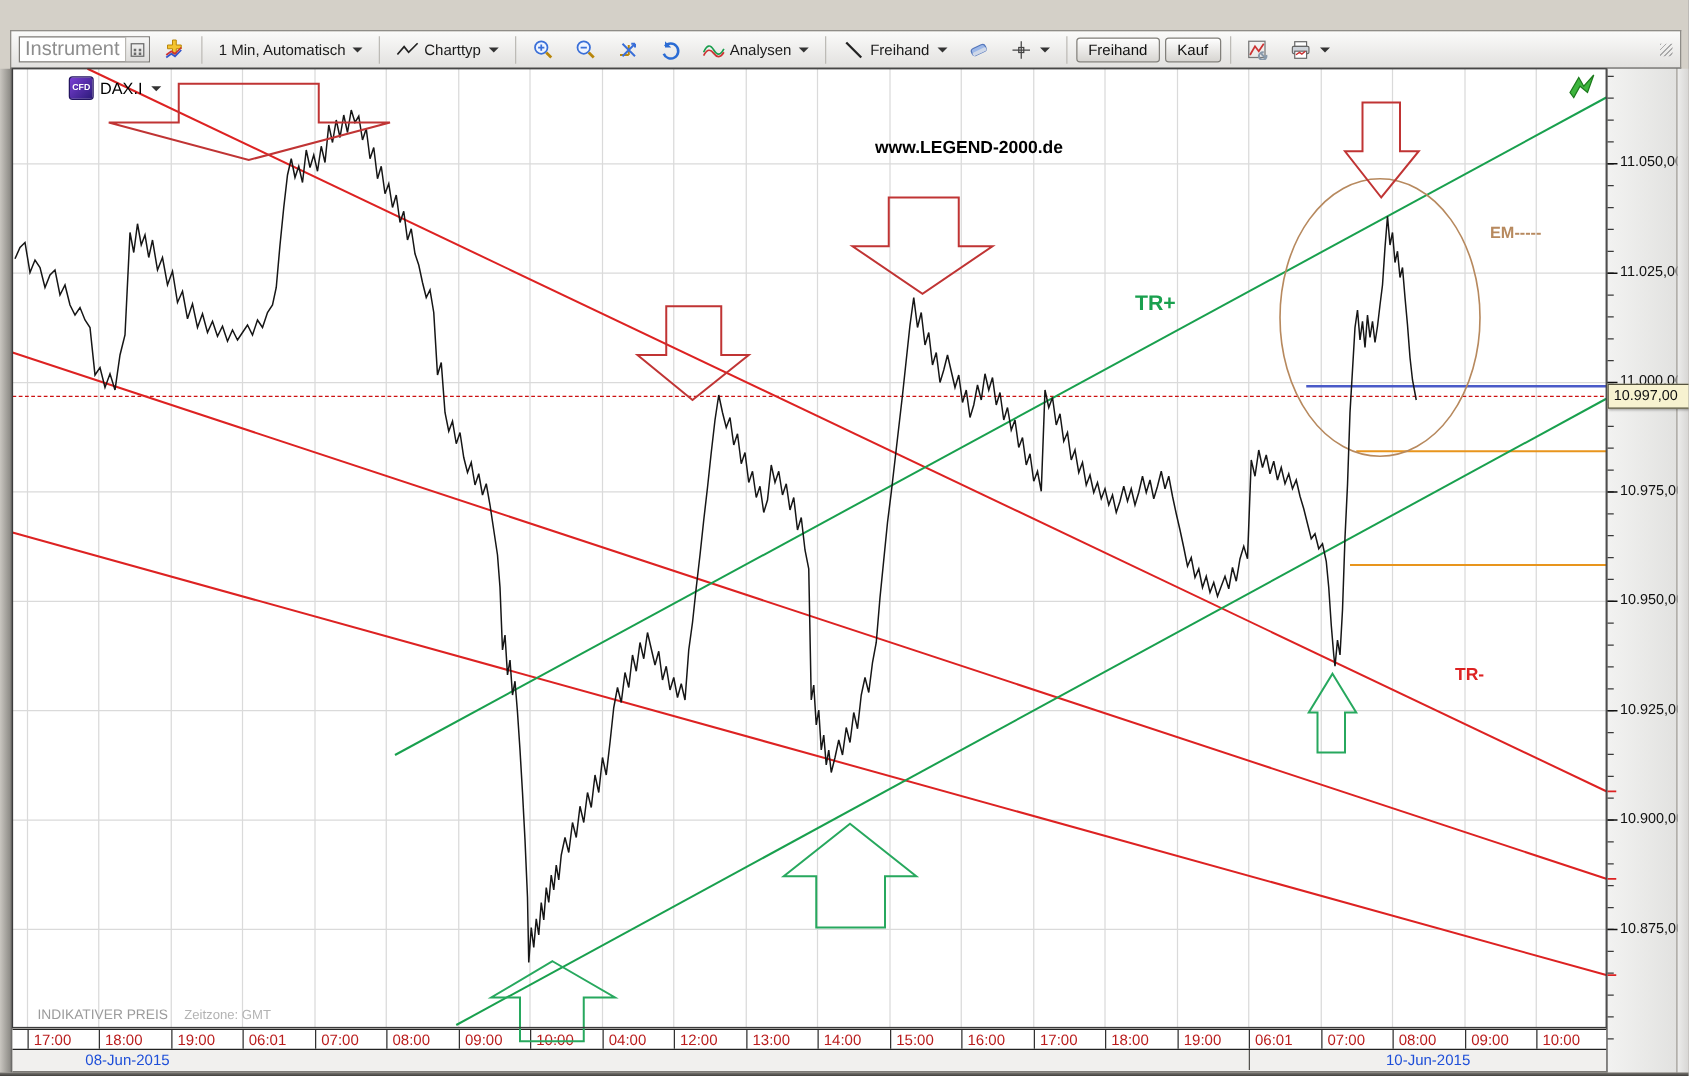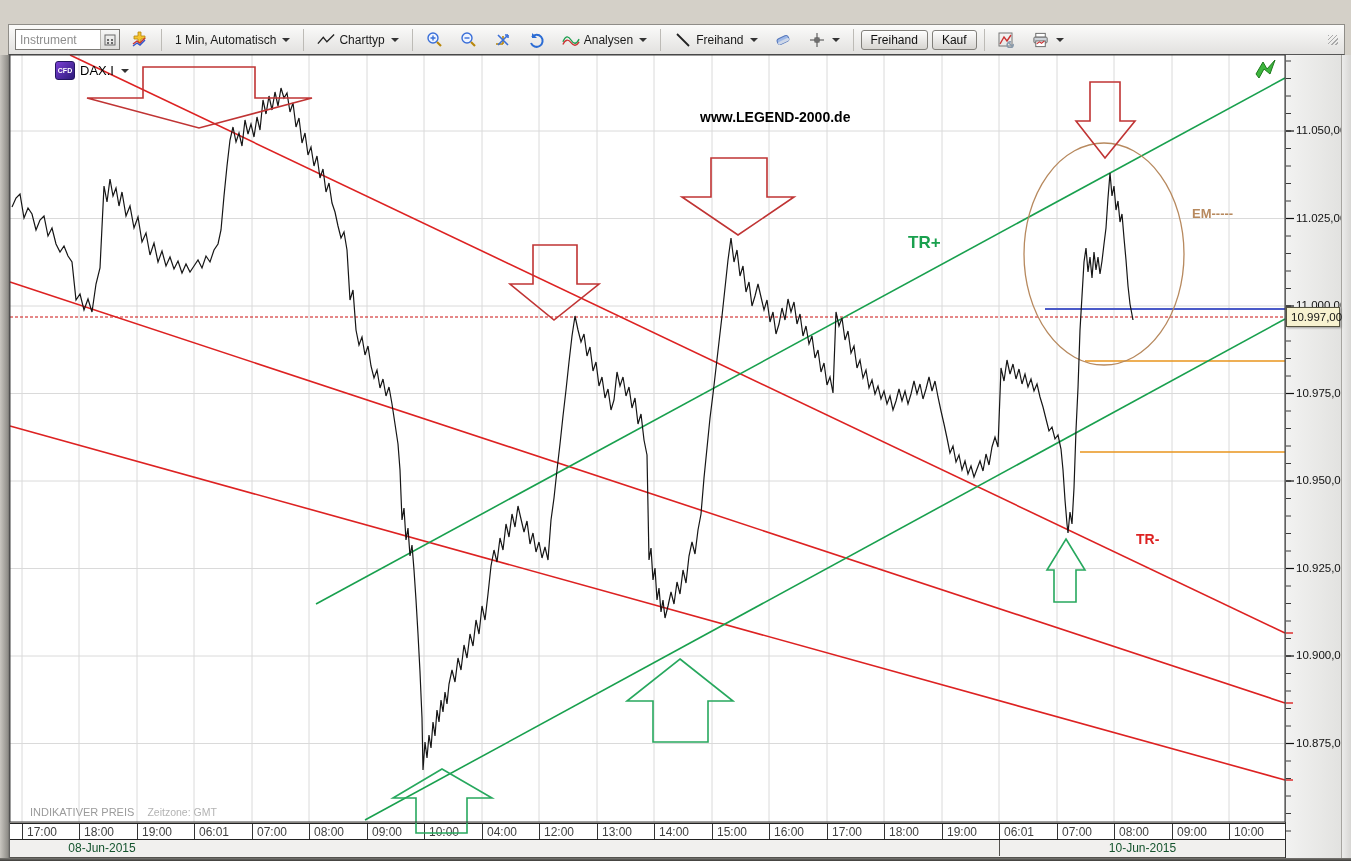--- a/index.html
+++ b/index.html
@@ -19,62 +19,62 @@
     background:linear-gradient(#fbfbfa,#e2e1df);border:1px solid #8f8d88;border-bottom:1px solid #555;
     display:flex;align-items:center;padding:0 4px;gap:4px;}
   .tb-sep{width:1px;height:22px;background:#bdbbb6;margin:0 3px;}
   .tb-btn{display:flex;align-items:center;gap:4px;padding:2px 5px;font-size:12px;color:#1a1a1a;
     border:1px solid transparent;border-radius:2px;background:transparent;white-space:nowrap;}
   .tb-icon{display:inline-flex;width:18px;height:18px;align-items:center;justify-content:center;}
   .chev{width:0;height:0;border-left:4px solid transparent;border-right:4px solid transparent;
     border-top:4px solid #333;margin-left:2px;}
   .instrument-wrap{display:flex;align-items:center;border:1px solid #7c7a76;background:#fff;
     height:21px;margin-left:2px;}
-  .instrument-input{width:84px;height:17px;border:0;outline:none;font-size:12px;padding:0 4px;
+  .instrument-input{width:84px;height:17px;border:0;outline:none;font-size:16px;padding:0 4px;
     font-family:"Liberation Sans",sans-serif;color:#222;}
   .instrument-input::placeholder{color:#8d8d8d;}
   .lookup-btn{width:19px;height:19px;border-left:1px solid #b9b7b2;background:linear-gradient(#f6f6f5,#dddcda);
     display:flex;align-items:center;justify-content:center;}
   .trade-btn{padding:2px 9px;font-size:12px;color:#111;border:1px solid #82807b;border-radius:3px;
     background:linear-gradient(#fefefe,#d7d5d1);box-shadow:inset 0 1px 0 #fff;}
   .grip{position:absolute;right:6px;top:10px;width:10px;height:10px;
     background:repeating-linear-gradient(135deg,#aaa 0 1px,transparent 1px 3px);}
   
   .plot-bg{position:absolute;left:10px;top:55px;width:1275px;height:767px;background:#fff;}
   .left-strip{position:absolute;left:0;top:55px;width:10px;height:803px;
     background:linear-gradient(90deg,#c9c6c0,#8f8d88 80%,#555);}
   .price-axis{position:absolute;left:1285px;top:55px;width:56px;height:803px;
     background:linear-gradient(90deg,#f2f2f1,#e2e2e0);border-left:1px solid #333;}
   .price-label{position:absolute;left:10px;font-size:11.5px;color:#111;}
   .right-strip{position:absolute;left:1341px;top:55px;width:10px;height:803px;
     background:linear-gradient(90deg,#ececeb,#d7d6d4);border-left:1px solid #a6a4a0;}
   .time-axis{position:absolute;left:10px;top:823px;width:1275px;height:17px;background:#fff;
     border-top:1px solid #222;border-bottom:1px solid #222;}
   .time-cell{position:absolute;top:0;height:15px;border-left:1px solid #333;}
-  .time-cell span{position:absolute;left:4px;top:1px;font-size:12px;color:#404040;}
+  .time-cell span{position:absolute;left:4px;top:1px;font-size:12px;color:#b91c1c;}
   .date-axis{position:absolute;left:10px;top:840px;width:1275px;height:18px;background:#f1f0ee;
     border-bottom:1px solid #55534f;}
   .date-band{position:absolute;top:0;height:16px;display:flex;align-items:center;justify-content:center;
-    font-size:12px;color:#14532d;border-left:1px solid #55534f;}
+    font-size:12px;color:#1d4ed8;border-left:1px solid #55534f;}
   .bottom-edge{position:absolute;left:0;top:858px;width:1351px;height:3px;
     background:linear-gradient(#7a7874,#3c3b38);}
   svg.overlay{position:absolute;left:0;top:0;width:1351px;height:861px;pointer-events:none;z-index:5;}
   
   .symbol-chip{position:absolute;left:55px;top:61px;z-index:6;display:flex;align-items:center;gap:5px;}
   .cfd-badge{width:20px;height:19px;border-radius:3px;background:linear-gradient(135deg,#7a3fd4,#2c1a7a);
     color:#fff;font-size:7px;font-weight:bold;display:flex;align-items:center;justify-content:center;
     border:1px solid #241561;}
   .symbol-text{font-size:13px;color:#000;}
   .watermark{position:absolute;left:700px;top:81px;z-index:6;font-size:14px;font-weight:bold;color:#000;margin-top:28px;}
   .lbl-trplus{position:absolute;left:908px;top:233px;z-index:6;font-size:17px;font-weight:bold;}
   .lbl-trminus{position:absolute;left:1136px;top:531px;z-index:6;font-size:14px;font-weight:bold;}
-  .lbl-em{position:absolute;left:1192px;top:178px;z-index:6;font-size:13px;font-weight:bold;margin-top:28px;}
+  .lbl-em{position:absolute;left:1192px;top:178px;z-index:6;font-size:13px;font-weight:bold;}
   .footer-note{position:absolute;left:30px;top:806px;z-index:6;font-size:11px;color:#9b9b9b;}
   .footer-note .tz{color:#b3b3b3;margin-left:10px;font-size:10.5px;}
-  .price-tooltip{position:absolute;left:1286px;top:307px;z-index:8;width:54px;height:20px;
+  .price-tooltip{position:absolute;left:1286px;top:307px;z-index:8;width:66px;height:20px;
     background:#f7f2d0;border:1px solid #55533f;box-shadow:1px 1px 2px rgba(0,0,0,.35);
     font-size:11.5px;color:#111;display:flex;align-items:center;padding-left:4px;}
 </style>
 </head>
 <body>
 
 <div class="app">
 
 
   <div class="toolbar">
@@ -303,21 +303,21 @@
     </div>
   <div class="bottom-edge"></div>
 
   <div class="symbol-chip">
     <span class="cfd-badge">CFD</span>
     <span class="symbol-text">DAX.I</span>
     <span class="chev"></span>
   </div>
   <div class="watermark">www.LEGEND-2000.de</div>
   <div class="lbl-trplus" id="lbl-trplus" style="color: rgb(25, 160, 78);">TR+</div>
-  <div class="lbl-trminus" id="lbl-trminus" style="color: rgb(221, 34, 34);">TR-</div>
+  <div class="lbl-trminus" id="lbl-trminus" style="color: rgb(221, 34, 34); margin-left: 28px;">TR-</div>
   <div class="lbl-em" id="lbl-em" style="color: rgb(183, 137, 94);">EM-----</div>
   <div class="footer-note">
     <span>INDIKATIVER PREIS</span>
     <span class="tz">Zeitzone: GMT</span>
   </div>
   <div class="price-tooltip">10.997,00</div>
 
   <svg class="overlay" id="chart-svg">
       <g>
         <line x1="22" y1="55" x2="22" y2="822" stroke="#dadada" stroke-width="1"></line>

